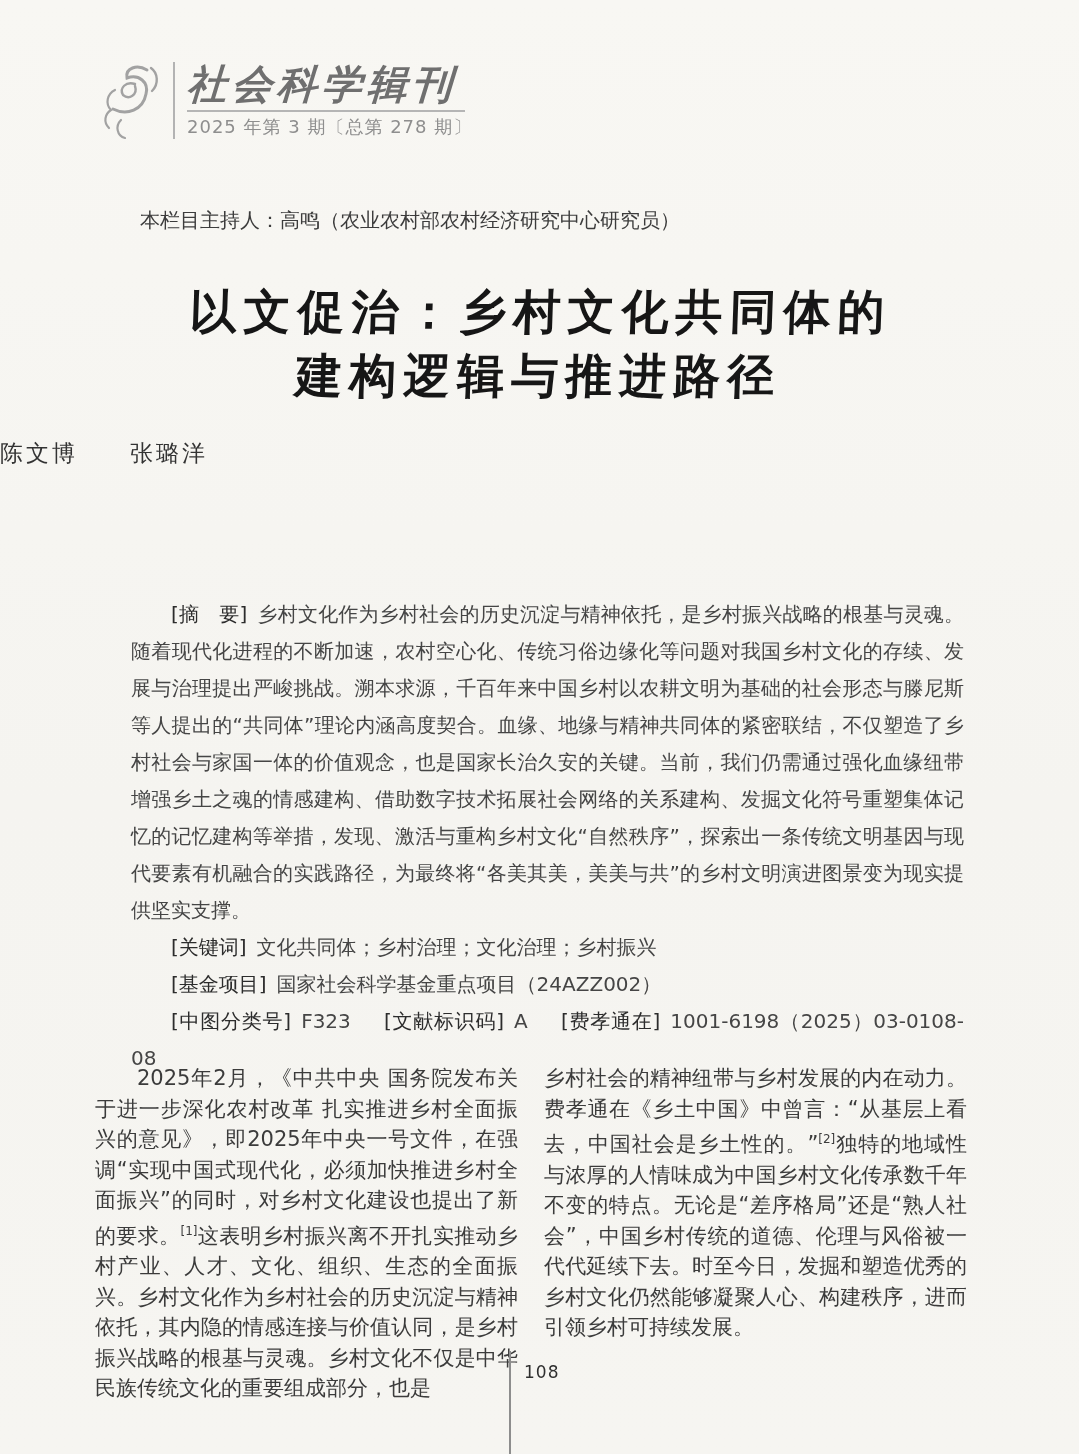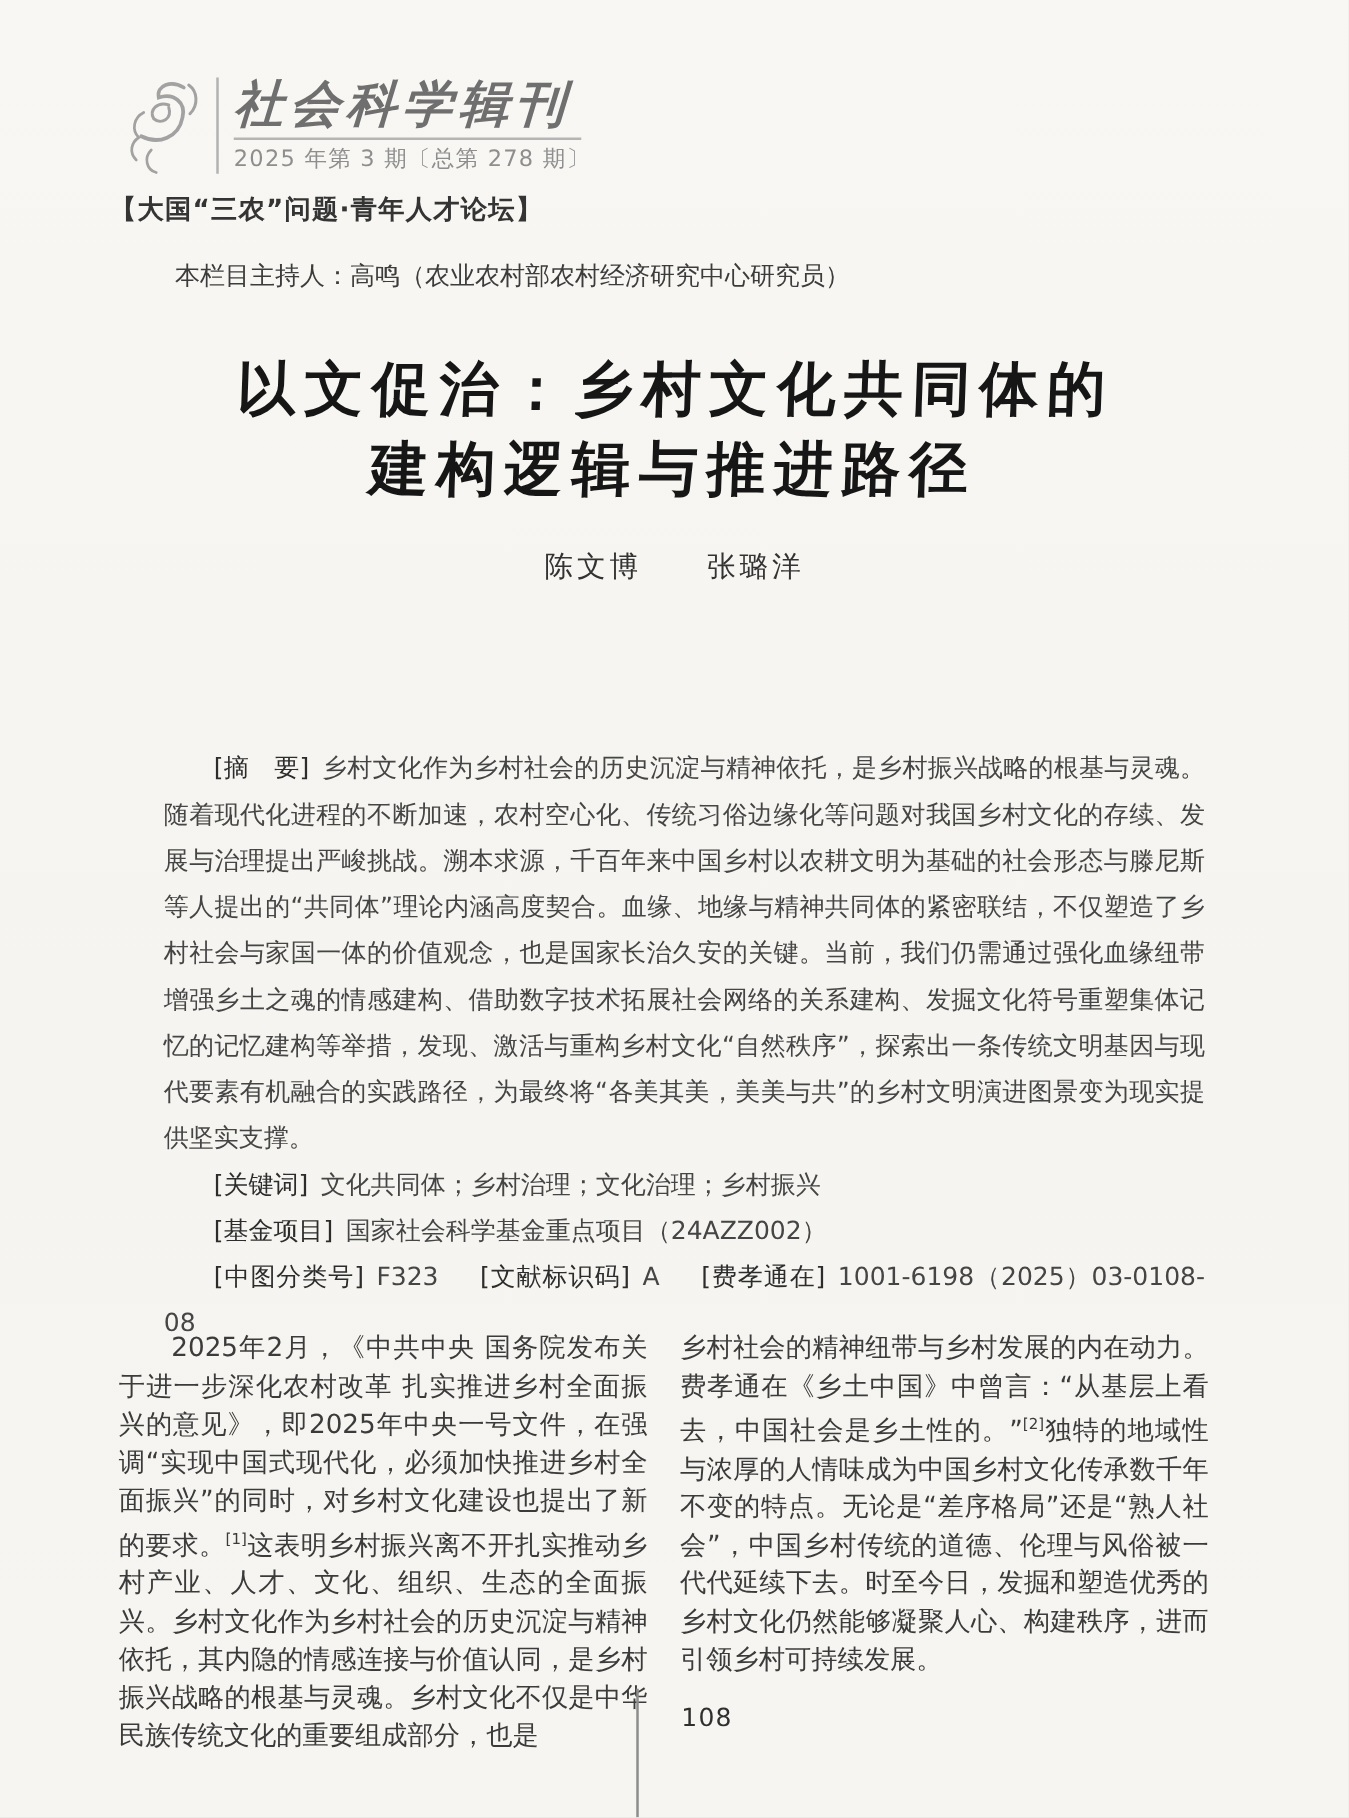--- a/index.html
+++ b/index.html
@@ -39,21 +39,20 @@
   .article-title {
     position:absolute; left:0; right:0; top:280px;
     text-align:center;
     font-family:"DejaVu Serif","Liberation Serif",serif;
     font-weight:bold; color:#161616;
     font-size:47px; line-height:64px; letter-spacing:7px;
     transform:skewX(-2deg);
   }
   .authors {
     position:absolute; left:0; right:0; top:438px;
-    text-align:center;
     font-family:Liberation Mono, monospace;
     font-size:23px; color:#333; letter-spacing:3px;
   }
   
   .front-matter {
     position:absolute; left:131px; top:596px; width:833px;
     font-size:20px; line-height:37px; color:#454545;
     text-align:justify;
   }
   .front-matter p { text-indent:2em; }
@@ -63,22 +62,22 @@
   .columns {
     position:absolute; left:95px; top:1063px; width:872px;
     display:flex; gap:26px;
   }
   .col { flex:1; font-size:21px; line-height:30.5px; text-align:justify; color:#3b3b3b; }
   .col p.indent { text-indent:2em; }
   sup.ref { font-size:12px; color:#3b3b3b; }
   
   .footer-rule { position:absolute; left:509px; top:1351px; width:2px; height:103px; background:#8d8d8d; }
   .page-number {
-    position:absolute; left:545px; top:1362px;
-    font-size:20px; color:#2f2f2f; letter-spacing:1px;
+    position:absolute; left:524px; top:1362px;
+    font-size:17px; color:#2f2f2f; letter-spacing:1px;
   }
 </style>
 </head>
 <body>
 
 <div class="page">
 
   <header class="masthead">
     <div class="logo">
       <svg viewBox="0 0 70 84" width="70" height="84" fill="none" stroke="#a2a2a2" stroke-width="3" stroke-linecap="round">
@@ -89,21 +88,20 @@
         <path d="M26 58 C20 64 22 74 30 76" stroke-width="2.2"></path>
       </svg>
     </div>
     <div class="mast-right">
       <div class="mast-title">社会科学辑刊</div>
       <div class="mast-rule"></div>
       <div class="mast-issue">2025 年第 3 期〔总第 278 期〕</div>
     </div>
   </header>
 
-  <div class="section-header">【大国“三农”问题·青年人才论坛】</div>
   <div class="host-line">本栏目主持人：高鸣（农业农村部农村经济研究中心研究员）</div>
 
   <h1 class="article-title">
     <span>以文促治：乡村文化共同体的</span><br>
     <span>建构逻辑与推进路径</span>
   </h1>
 
   <div class="authors">陈文博　　张璐洋</div>
 
   <section class="front-matter">

